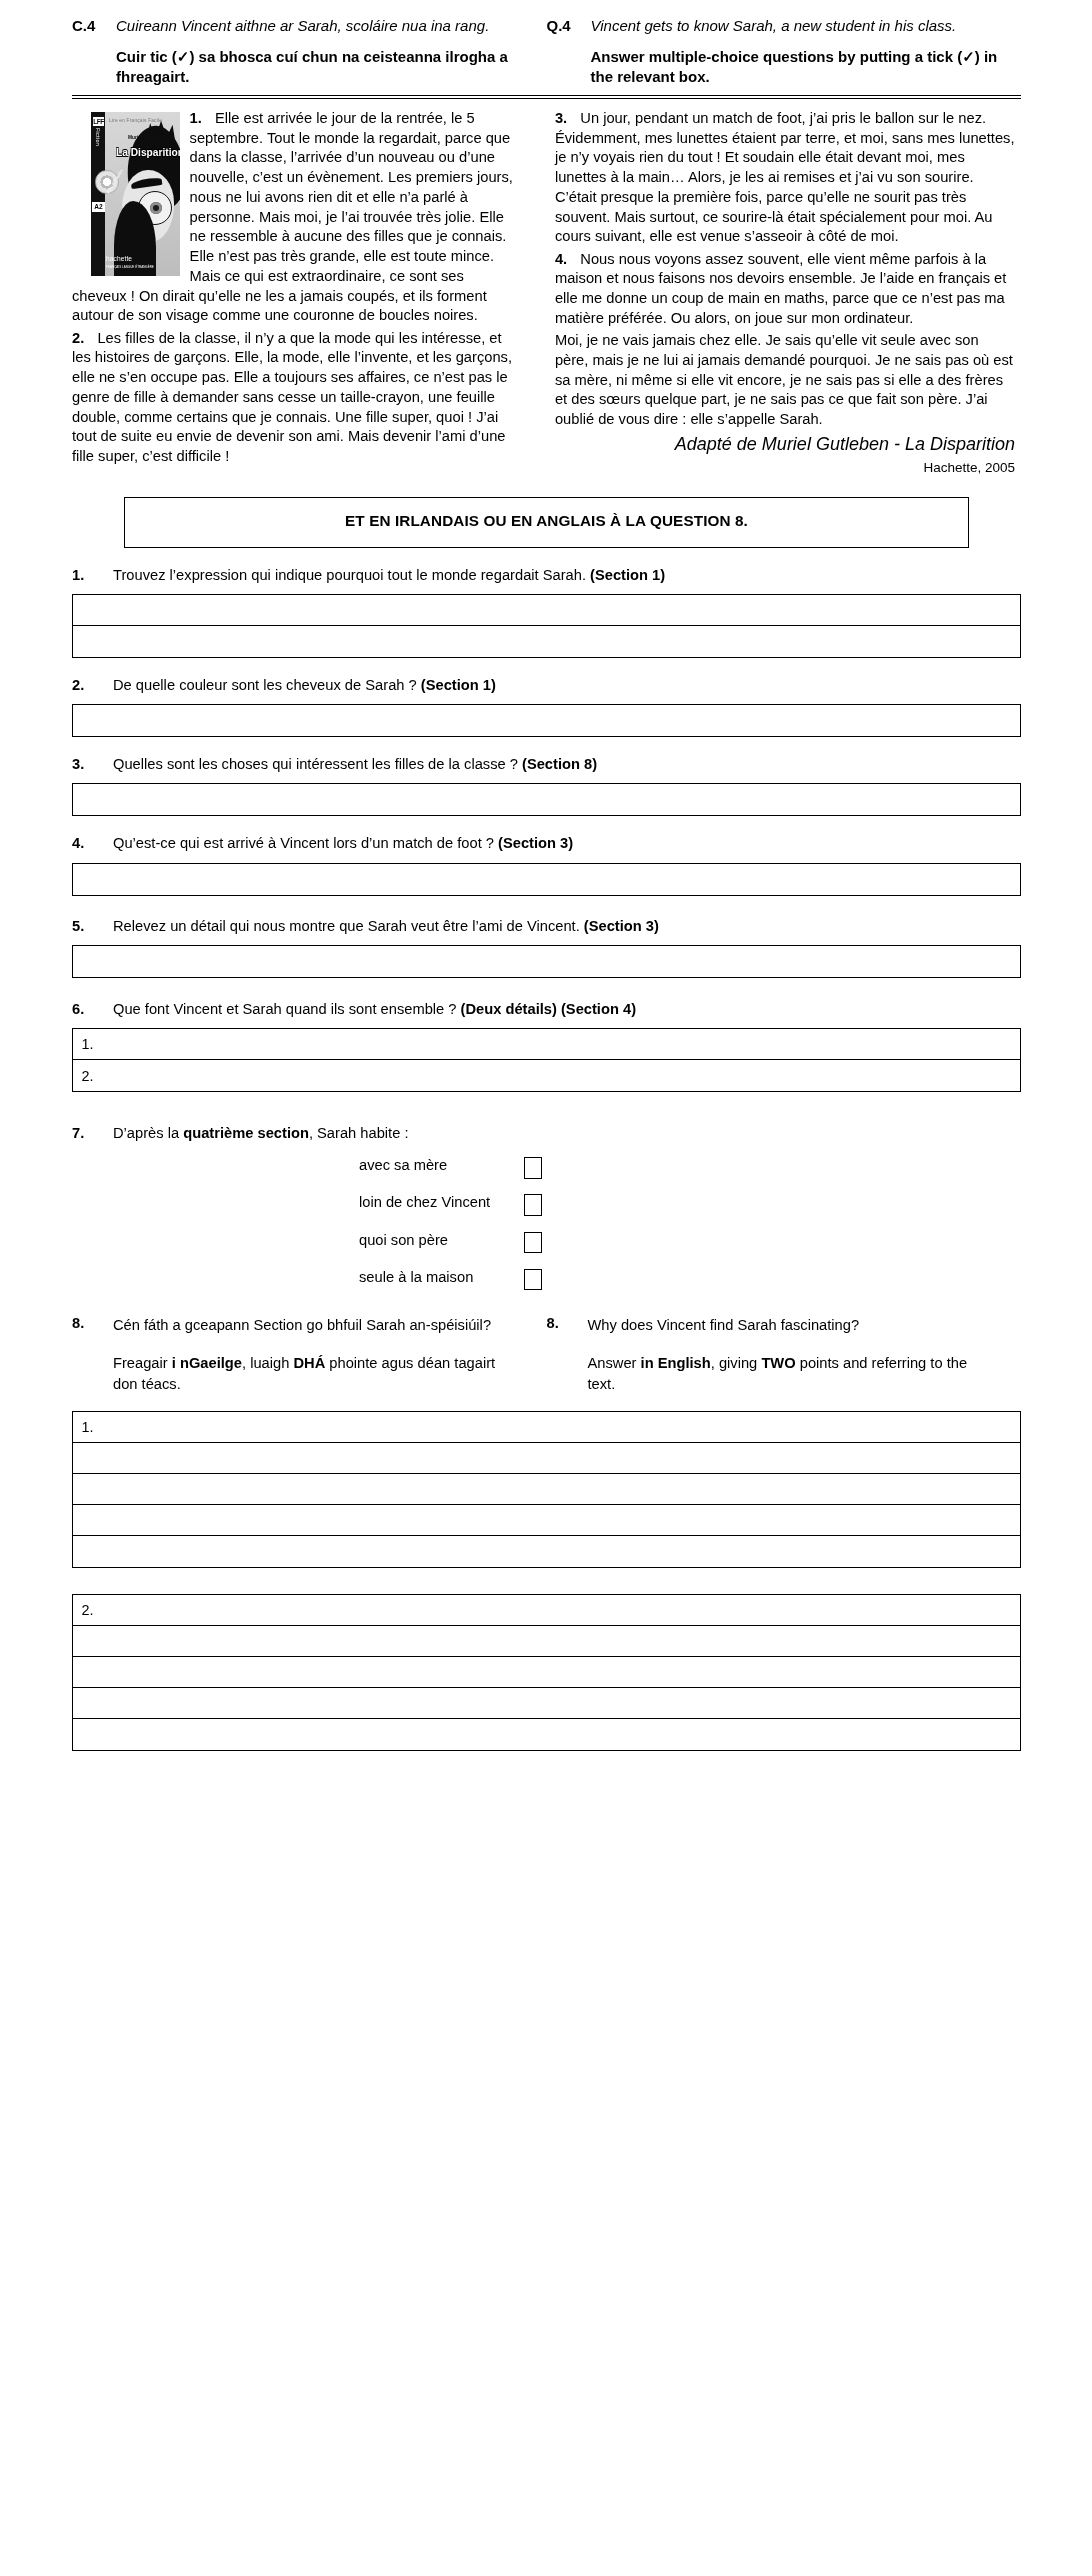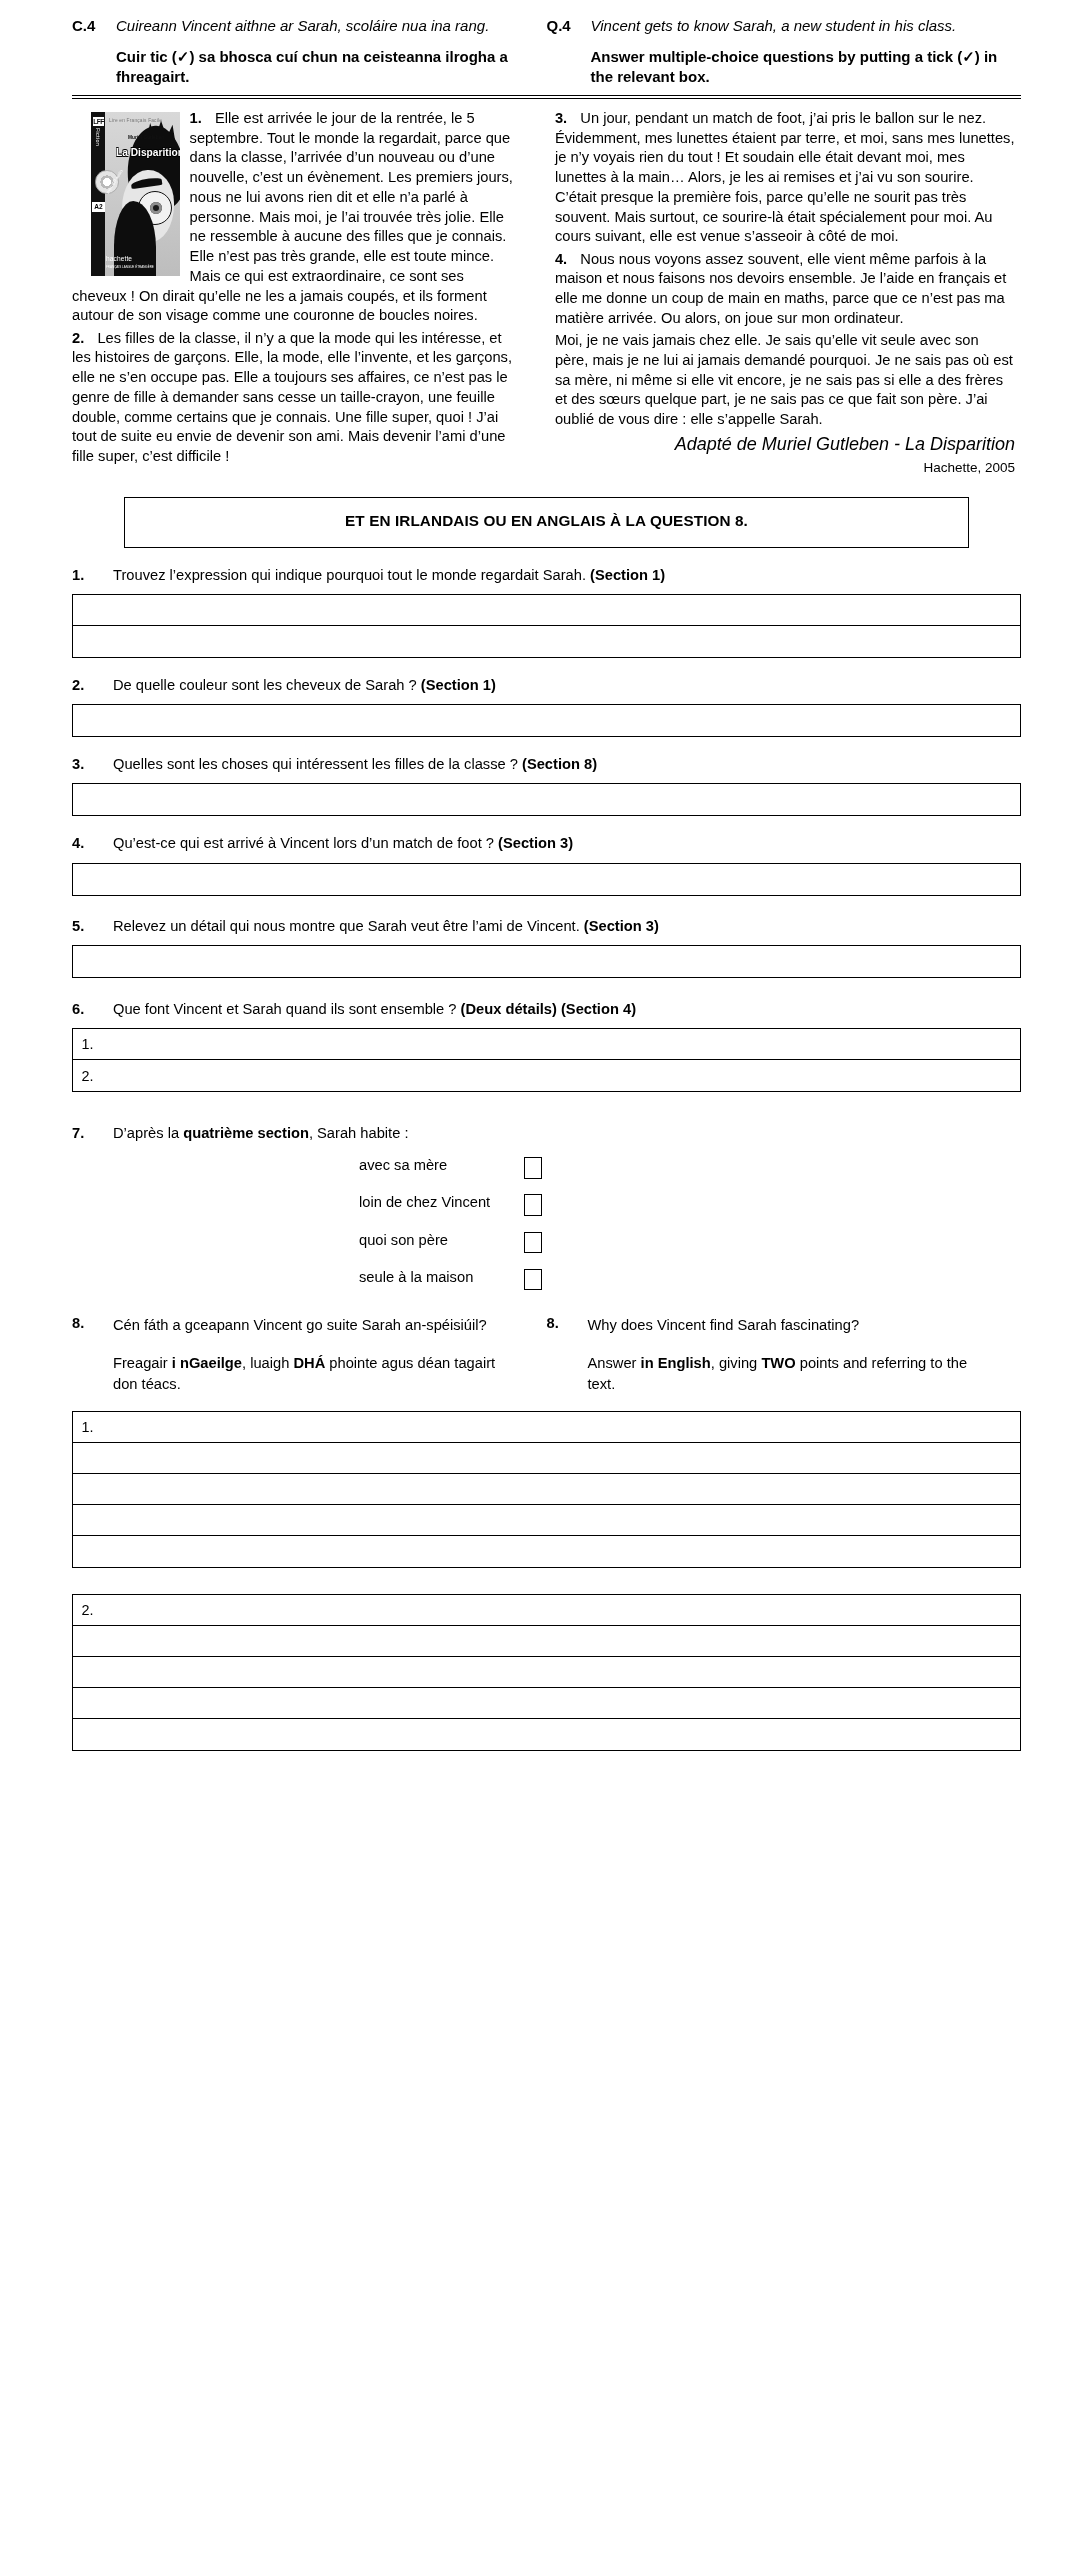--- a/index.html
+++ b/index.html
@@ -373,21 +373,21 @@
       <p style="margin:0;">
         <span class="sec-num">2.</span><span class="sec-gap"></span><span>Les filles de la classe, il n’y a que la mode qui les intéresse, et les histoires de garçons.  Elle, la mode, elle l’invente, et les garçons, elle ne s’en occupe pas.  Elle a toujours ses affaires, ce n’est pas le genre de fille à demander sans cesse un taille-crayon, une feuille double, comme certains que je connais.  Une fille super, quoi !  J’ai tout de suite eu envie de devenir son ami.  Mais devenir l’ami d’une fille super, c’est difficile !</span>
       </p>
     </div>
 
     <div class="pcol right">
       <p style="margin:0 0 2.4px 0;">
         <span class="sec-num">3.</span><span class="sec-gap"></span><span>Un jour, pendant un match de foot, j’ai pris le ballon sur le nez.  Évidemment, mes lunettes étaient par terre, et moi, sans mes lunettes, je n’y voyais rien du tout !  Et soudain elle était devant moi, mes lunettes à la main… Alors, je les ai remises et j’ai vu son sourire.  C’était presque la première fois, parce qu’elle ne sourit pas très souvent.  Mais surtout, ce sourire-là était spécialement pour moi.  Au cours suivant, elle est venue s’asseoir à côté de moi.</span>
       </p>
       <p style="margin:0 0 2.4px 0;">
-        <span class="sec-num">4.</span><span class="sec-gap"></span><span>Nous nous voyons assez souvent, elle vient même parfois à la maison et nous faisons nos devoirs ensemble.  Je l’aide en français et elle me donne un coup de main en maths, parce que ce n’est pas ma matière arrivée.  Ou alors, on joue sur mon ordinateur.</span>
+        <span class="sec-num">4.</span><span class="sec-gap"></span><span>Nous nous voyons assez souvent, elle vient même parfois à la maison et nous faisons nos devoirs ensemble.  Je l’aide en français et elle me donne un coup de main en maths, parce que ce n’est pas ma matière préférée.  Ou alors, on joue sur mon ordinateur.</span>
       </p>
       <p style="margin:0;">
         <span>Moi, je ne vais jamais chez elle.  Je sais qu’elle vit seule avec son père, mais je ne lui ai jamais demandé pourquoi.  Je ne sais pas où est sa mère, ni même si elle vit encore, je ne sais pas si elle a des frères et des sœurs quelque part, je ne sais pas ce que fait son père.  J’ai oublié de vous dire : elle s’appelle Sarah.</span>
       </p>
       <div class="attrib">Adapté de Muriel Gutleben - La Disparition</div>
       <div class="attrib attrib2">Hachette, 2005</div>
     </div>
 
   </div>
 
@@ -489,21 +489,21 @@
         <div class="tickbox"></div>
       </div>
     </div>
   </div>
 
   <div class="q8">
 
     <div class="q8col">
       <div class="q8num">8.</div>
       <div class="q8body">
-        <div>Cén fáth a gceapann Vincent go suite Sarah an-spéisiúil?</div>
+        <div>Cén fáth a gceapann Section go bhfuil Sarah an-spéisiúil?</div>
         <div class="para2"><span>Freagair </span><b>i nGaeilge</b><span>, luaigh </span><b>DHÁ</b><span> phointe agus déan tagairt don téacs.</span></div>
       </div>
     </div>
 
     <div class="q8col">
       <div class="q8num">8.</div>
       <div class="q8body">
         <div>Why does Vincent find Sarah fascinating?</div>
         <div class="para2"><span>Answer </span><b>in English</b><span>, giving </span><b>TWO</b><span> points and referring to the text.</span></div>
       </div>

